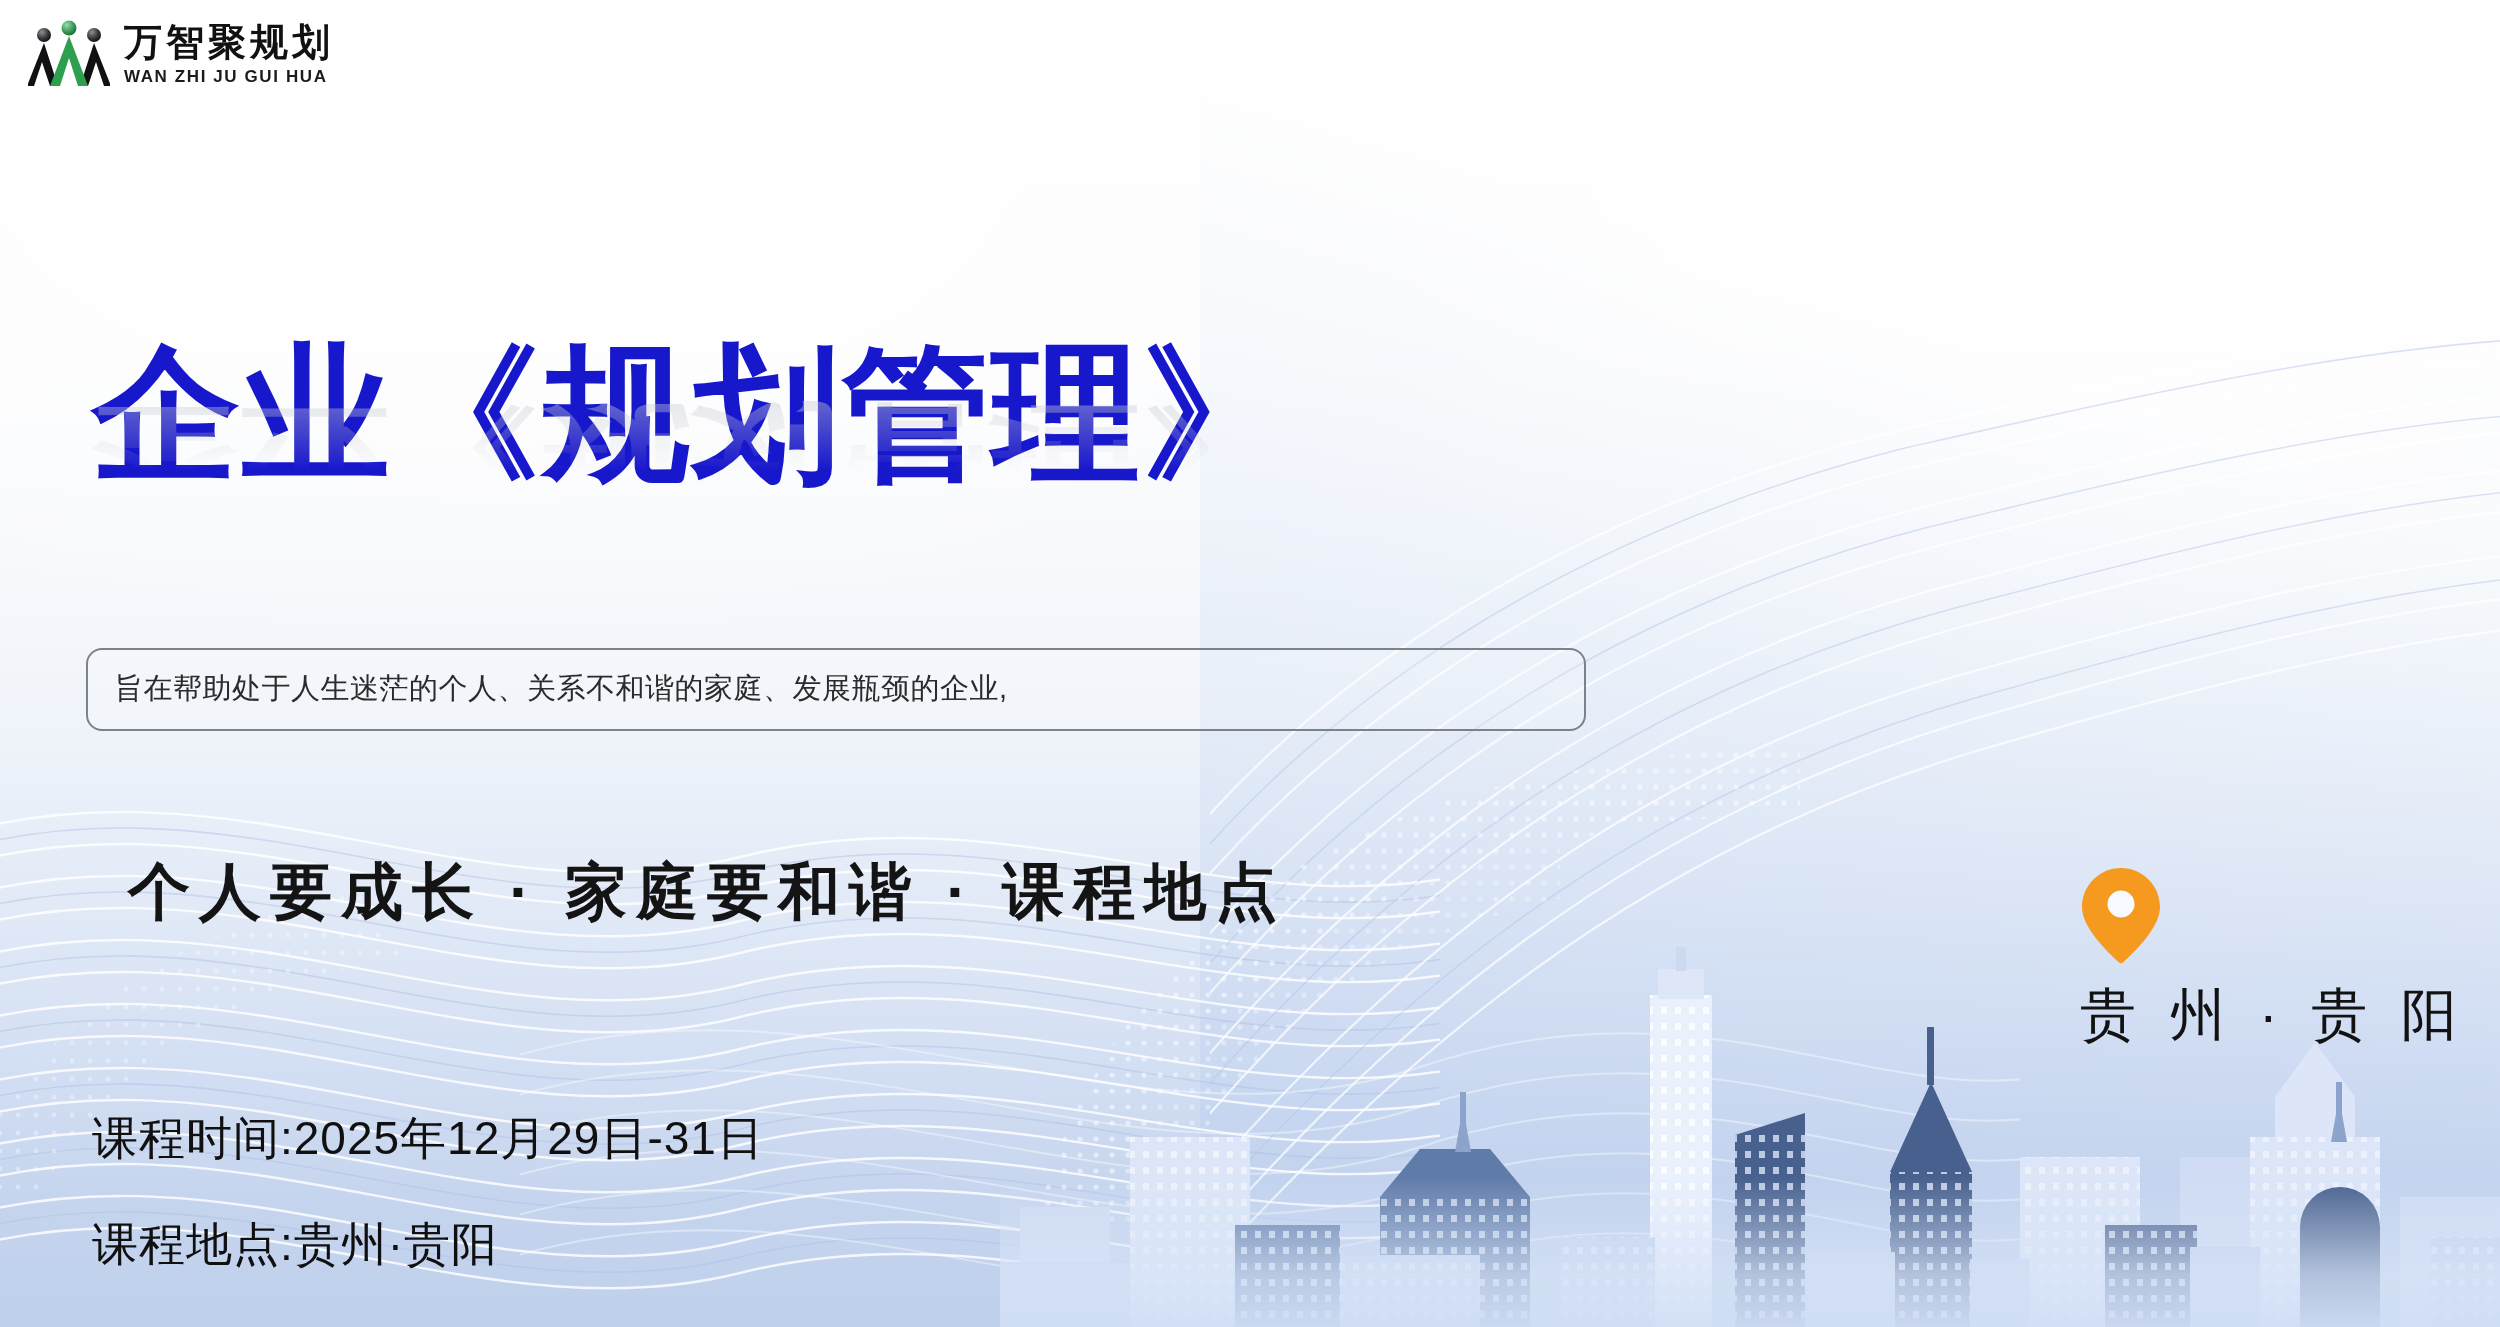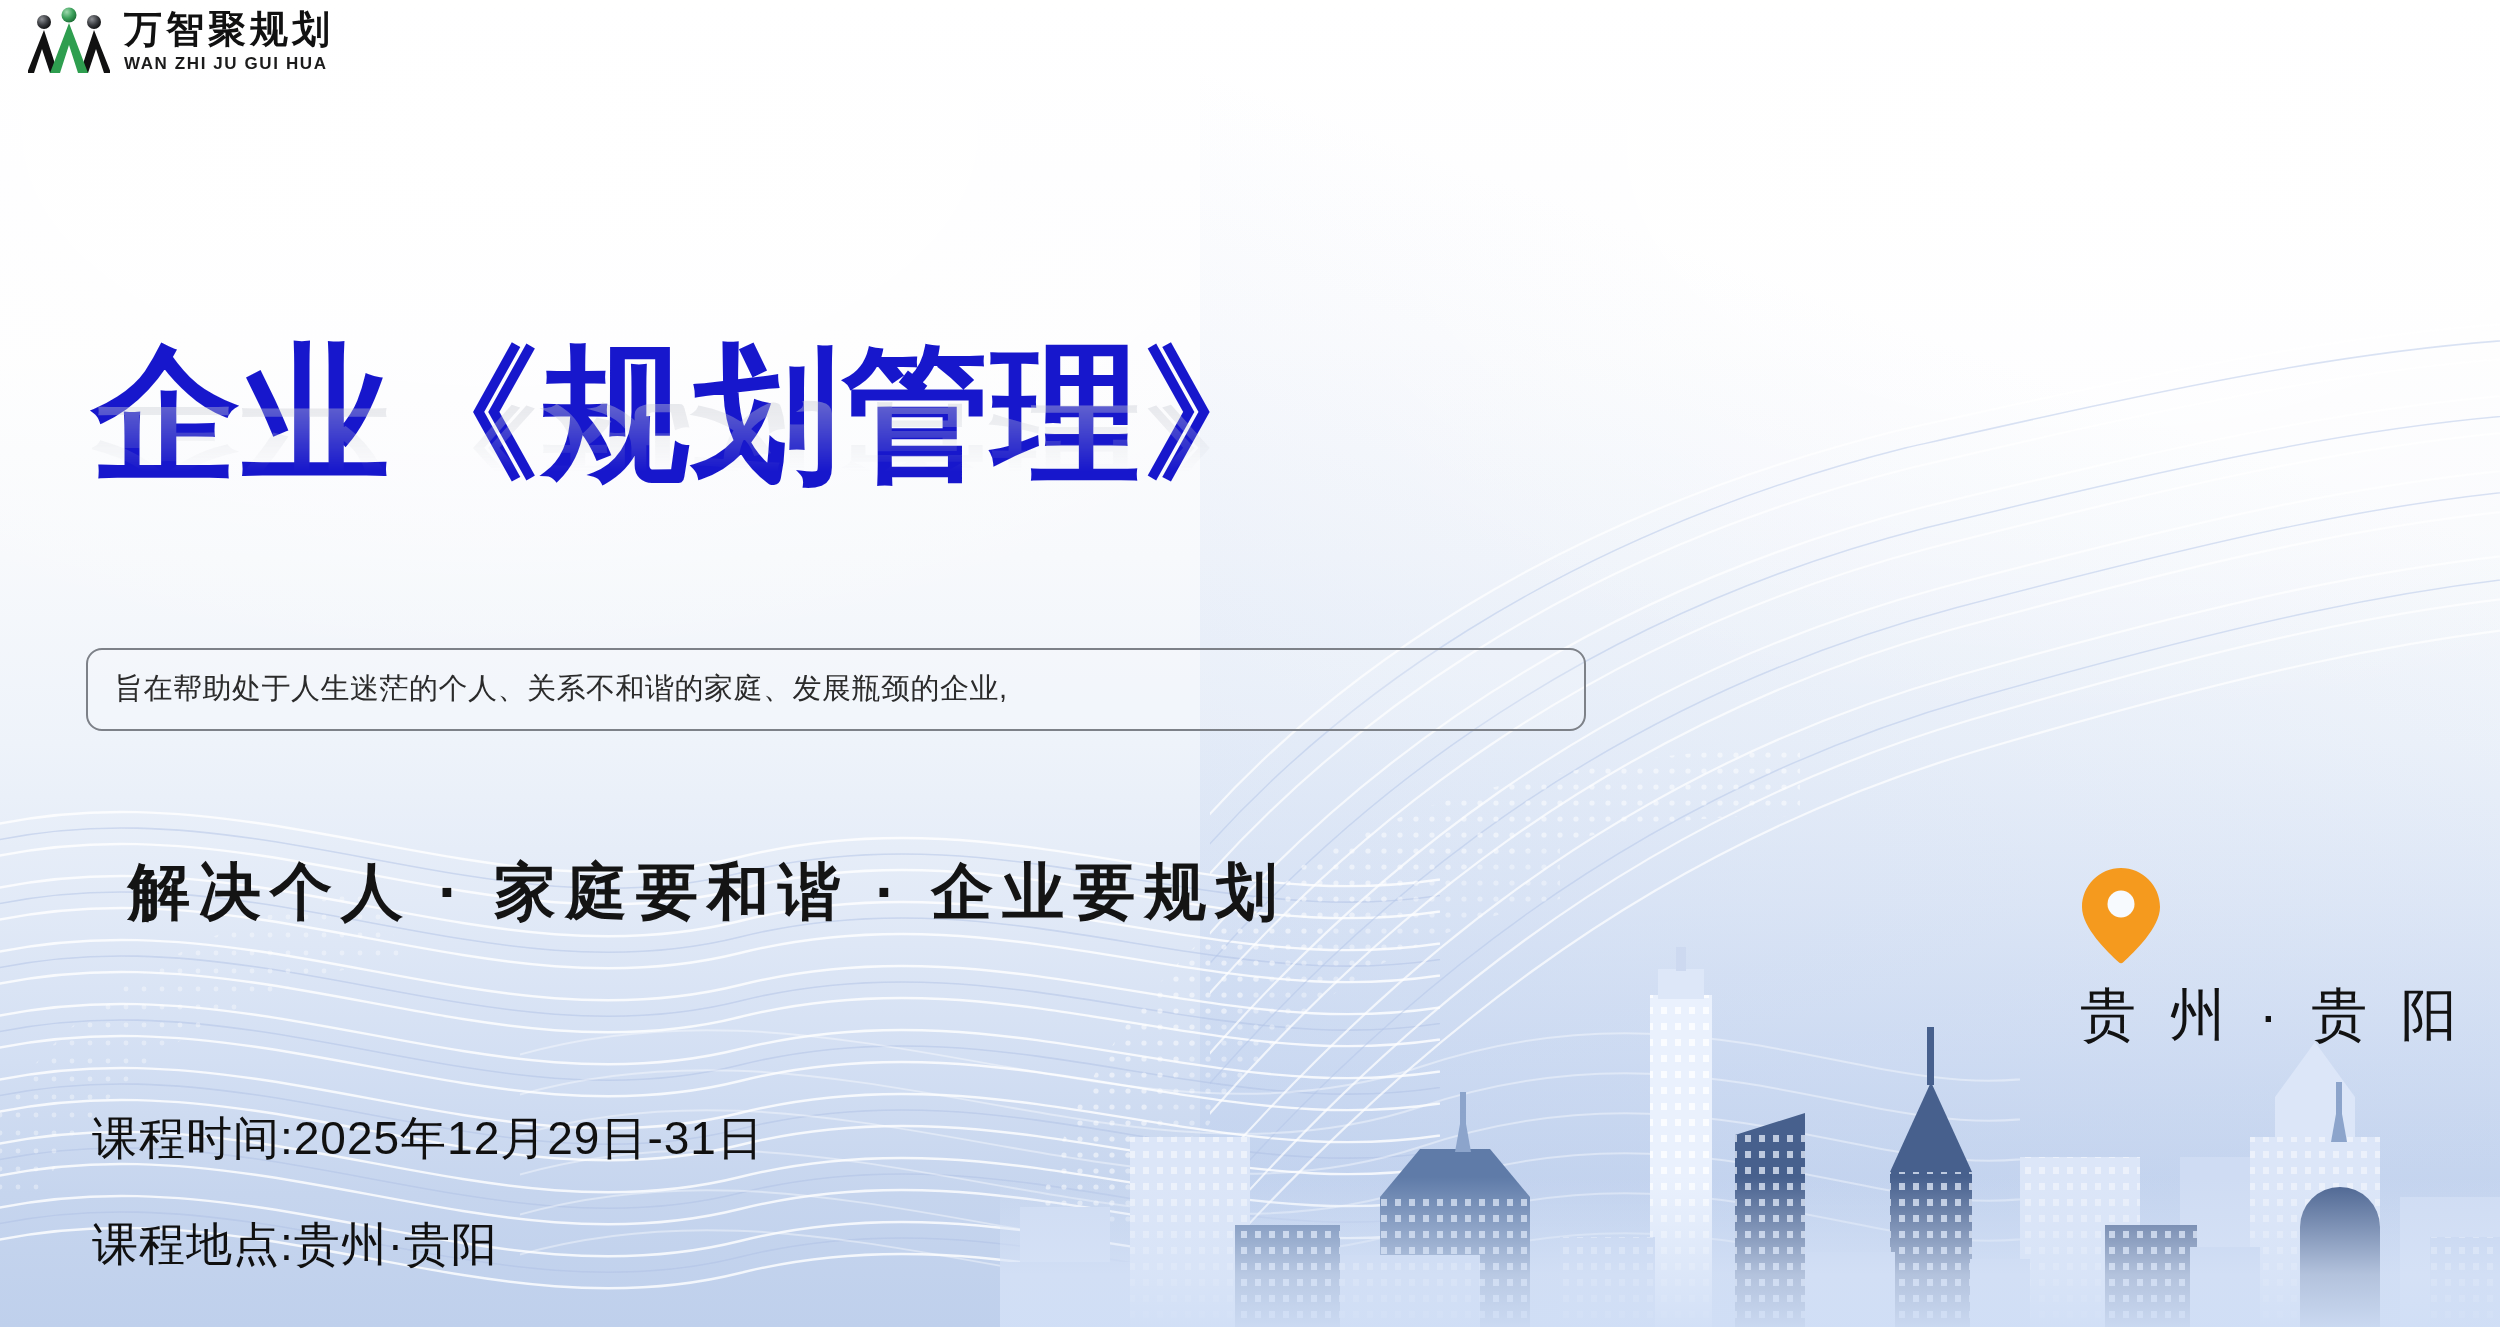--- a/index.html
+++ b/index.html
@@ -50,21 +50,21 @@
   
   .skyline { position:absolute; right:0; bottom:0; width:1500px; height:420px; }
   .skyline-fade {
     position:absolute; right:0; bottom:0; width:1500px; height:150px;
     background:linear-gradient(to bottom, rgba(220,231,248,0) 0%, rgba(215,227,247,.75) 65%, rgba(209,223,246,.95) 100%);
     pointer-events:none;
   }
 
   
   .logo-wrap {
-    position:absolute; left:28px; top:5px;
+    position:absolute; left:28px; top:18px;
     display:flex; align-items:center; gap:14px;
   }
   .logo-mark { width:82px; height:72px; flex:0 0 auto; }
   .logo-text { display:flex; flex-direction:column; line-height:1; }
   .logo-cn {
     font-family:"Liberation Serif", serif;
     font-size:38px; font-weight:700; color:#111;
     letter-spacing:4px;
   }
   .logo-en {
@@ -351,21 +351,21 @@
 
   <div class="title-block">
     <div class="title">企业《规划管理》</div>
     <div class="title-reflection">企业《规划管理》</div>
   </div>
 
   <div class="desc-box">
     <div class="desc-line">旨在帮助处于人生迷茫的个人、关系不和谐的家庭、发展瓶颈的企业,</div>
   </div>
 
-  <div class="slogan">解决个人 · 家庭要和谐 · 企业要规划</div>
+  <div class="slogan">个人要成长 · 家庭要和谐 · 课程地点</div>
 
   <div class="pin-wrap">
     <svg class="pin-icon" viewBox="0 0 82 98">
       <path d="M41,2 C 19.5,2 2,19.5 2,41 C 2,62 28,86 38.5,96 a3.5,3.5 0 0 0 5,0 C 54,86 80,62 80,41 C 80,19.5 62.5,2 41,2 Z" fill="#f59a1e"></path>
       <circle cx="41" cy="38" r="13.5" fill="#f7fafe"></circle>
     </svg>
     <div class="pin-city">贵 州 · 贵 阳</div>
   </div>
 
   <div class="info-block">

